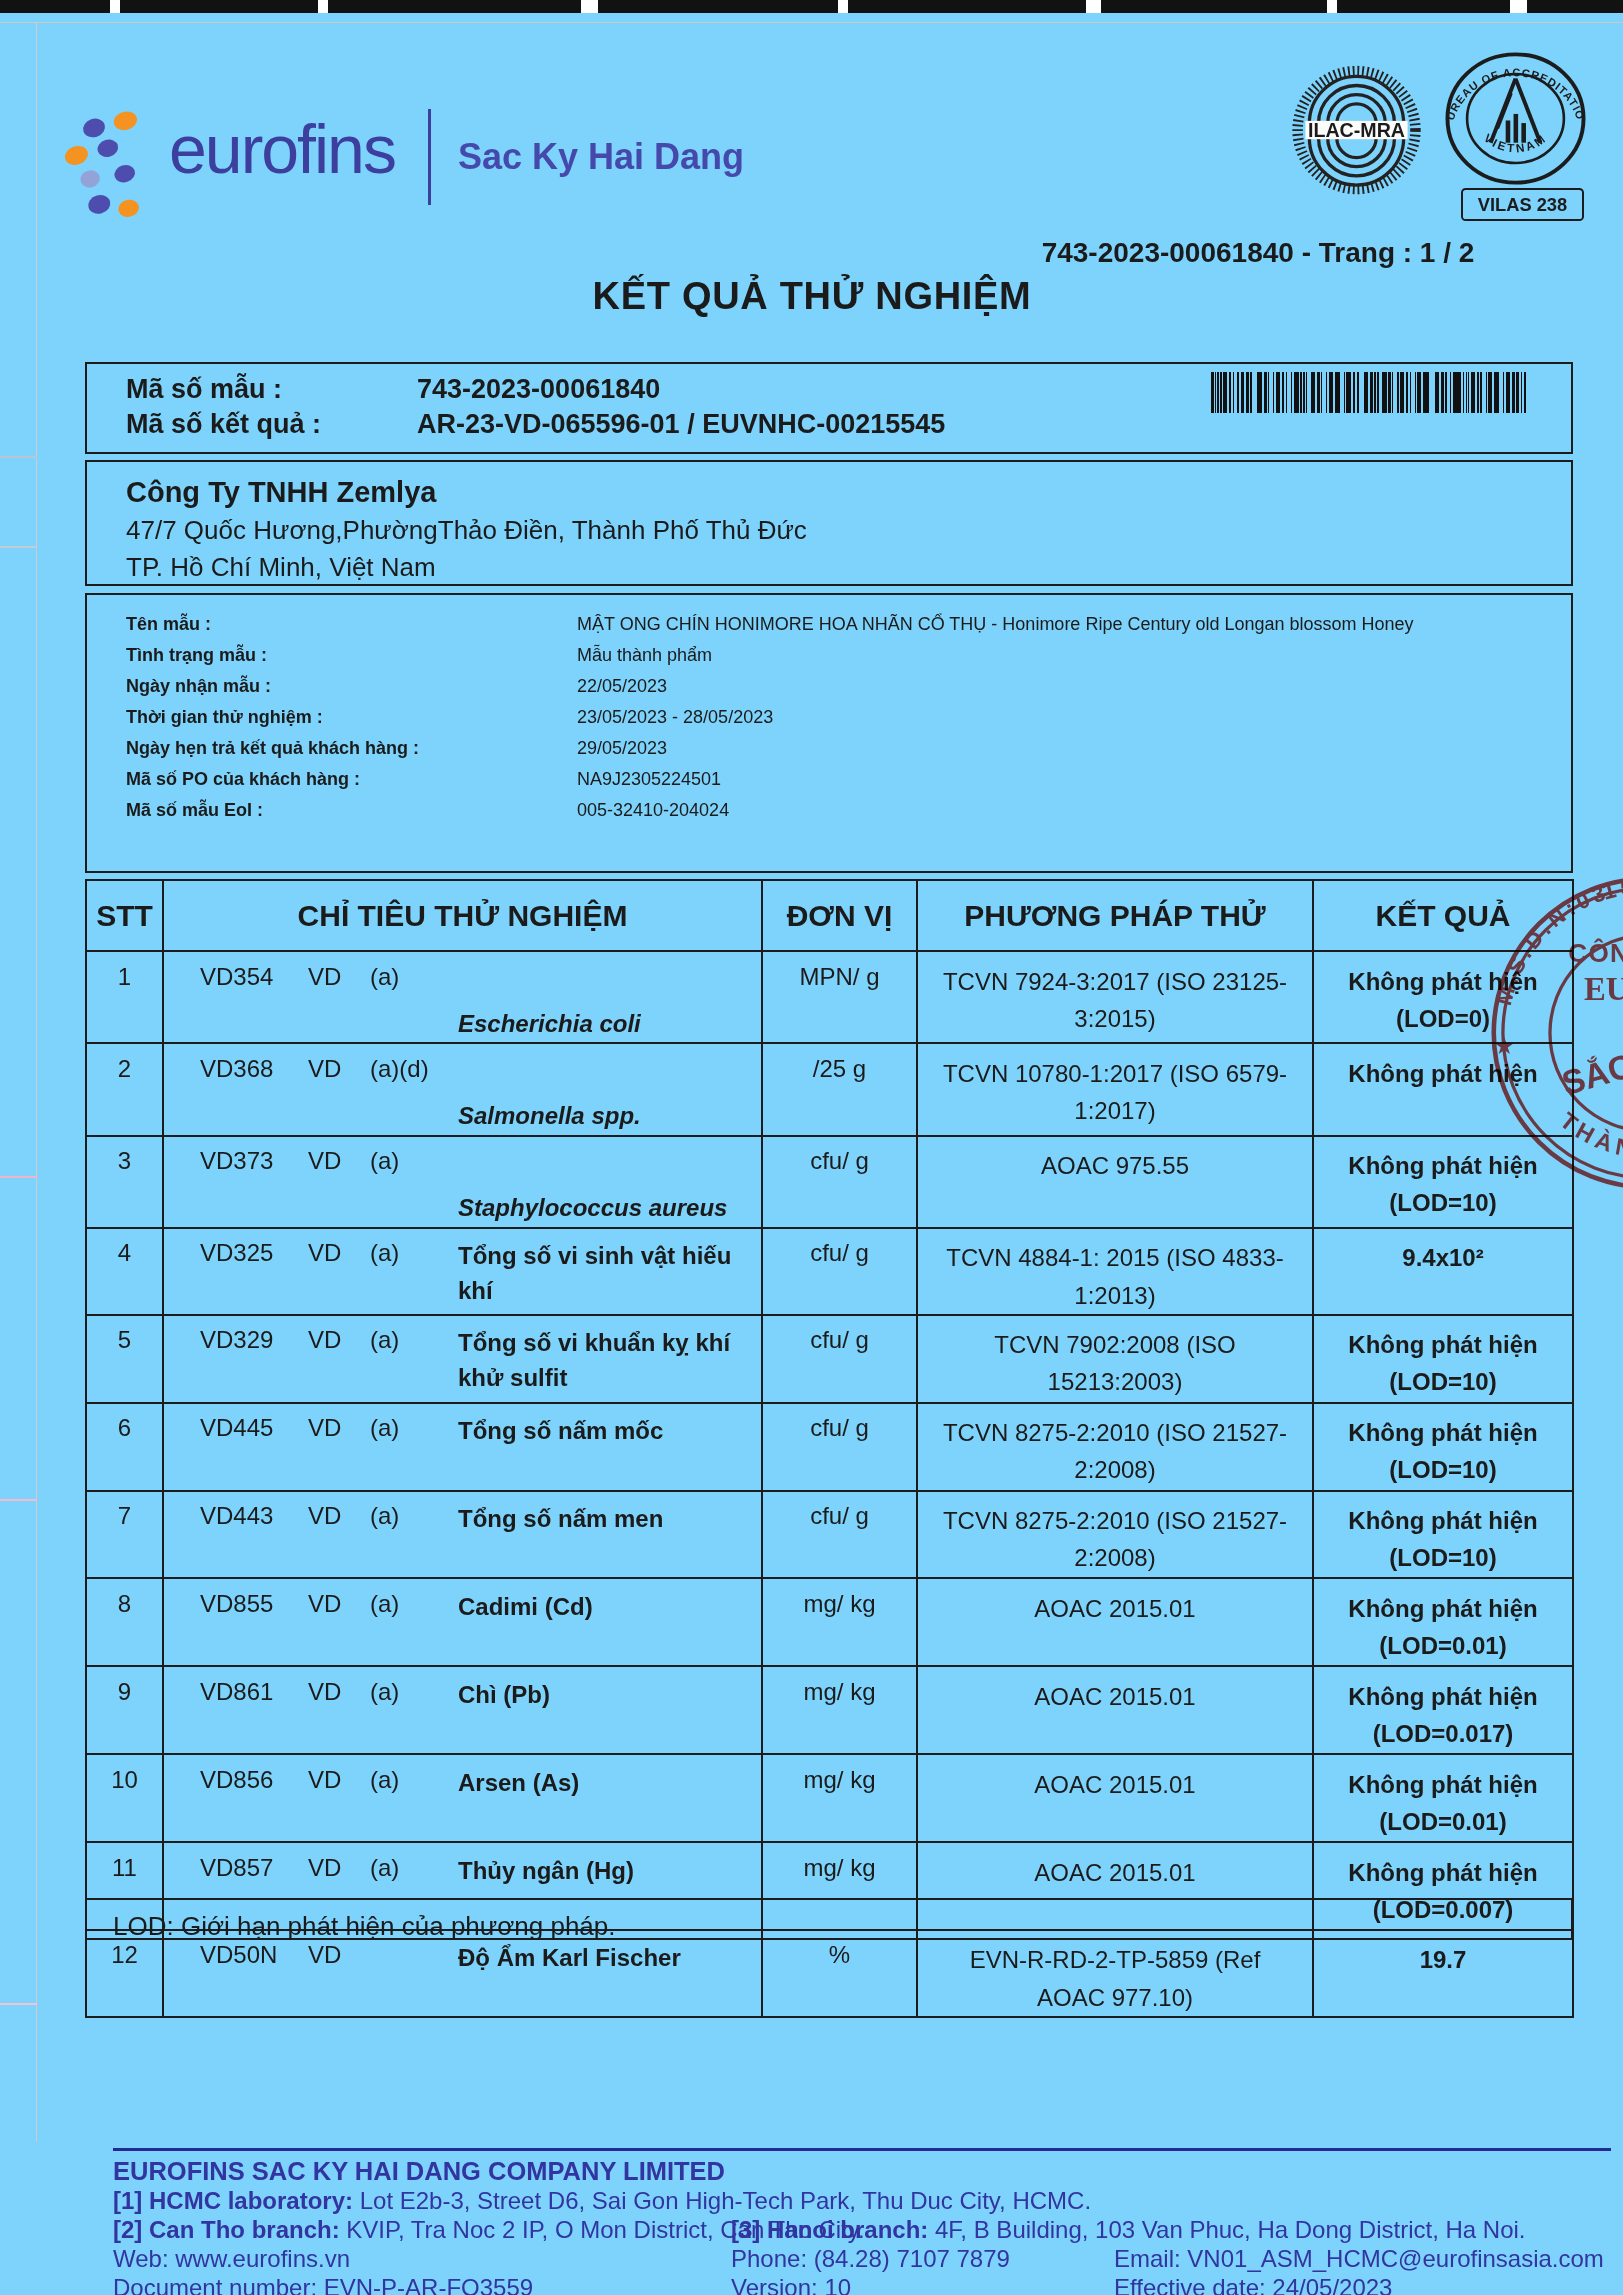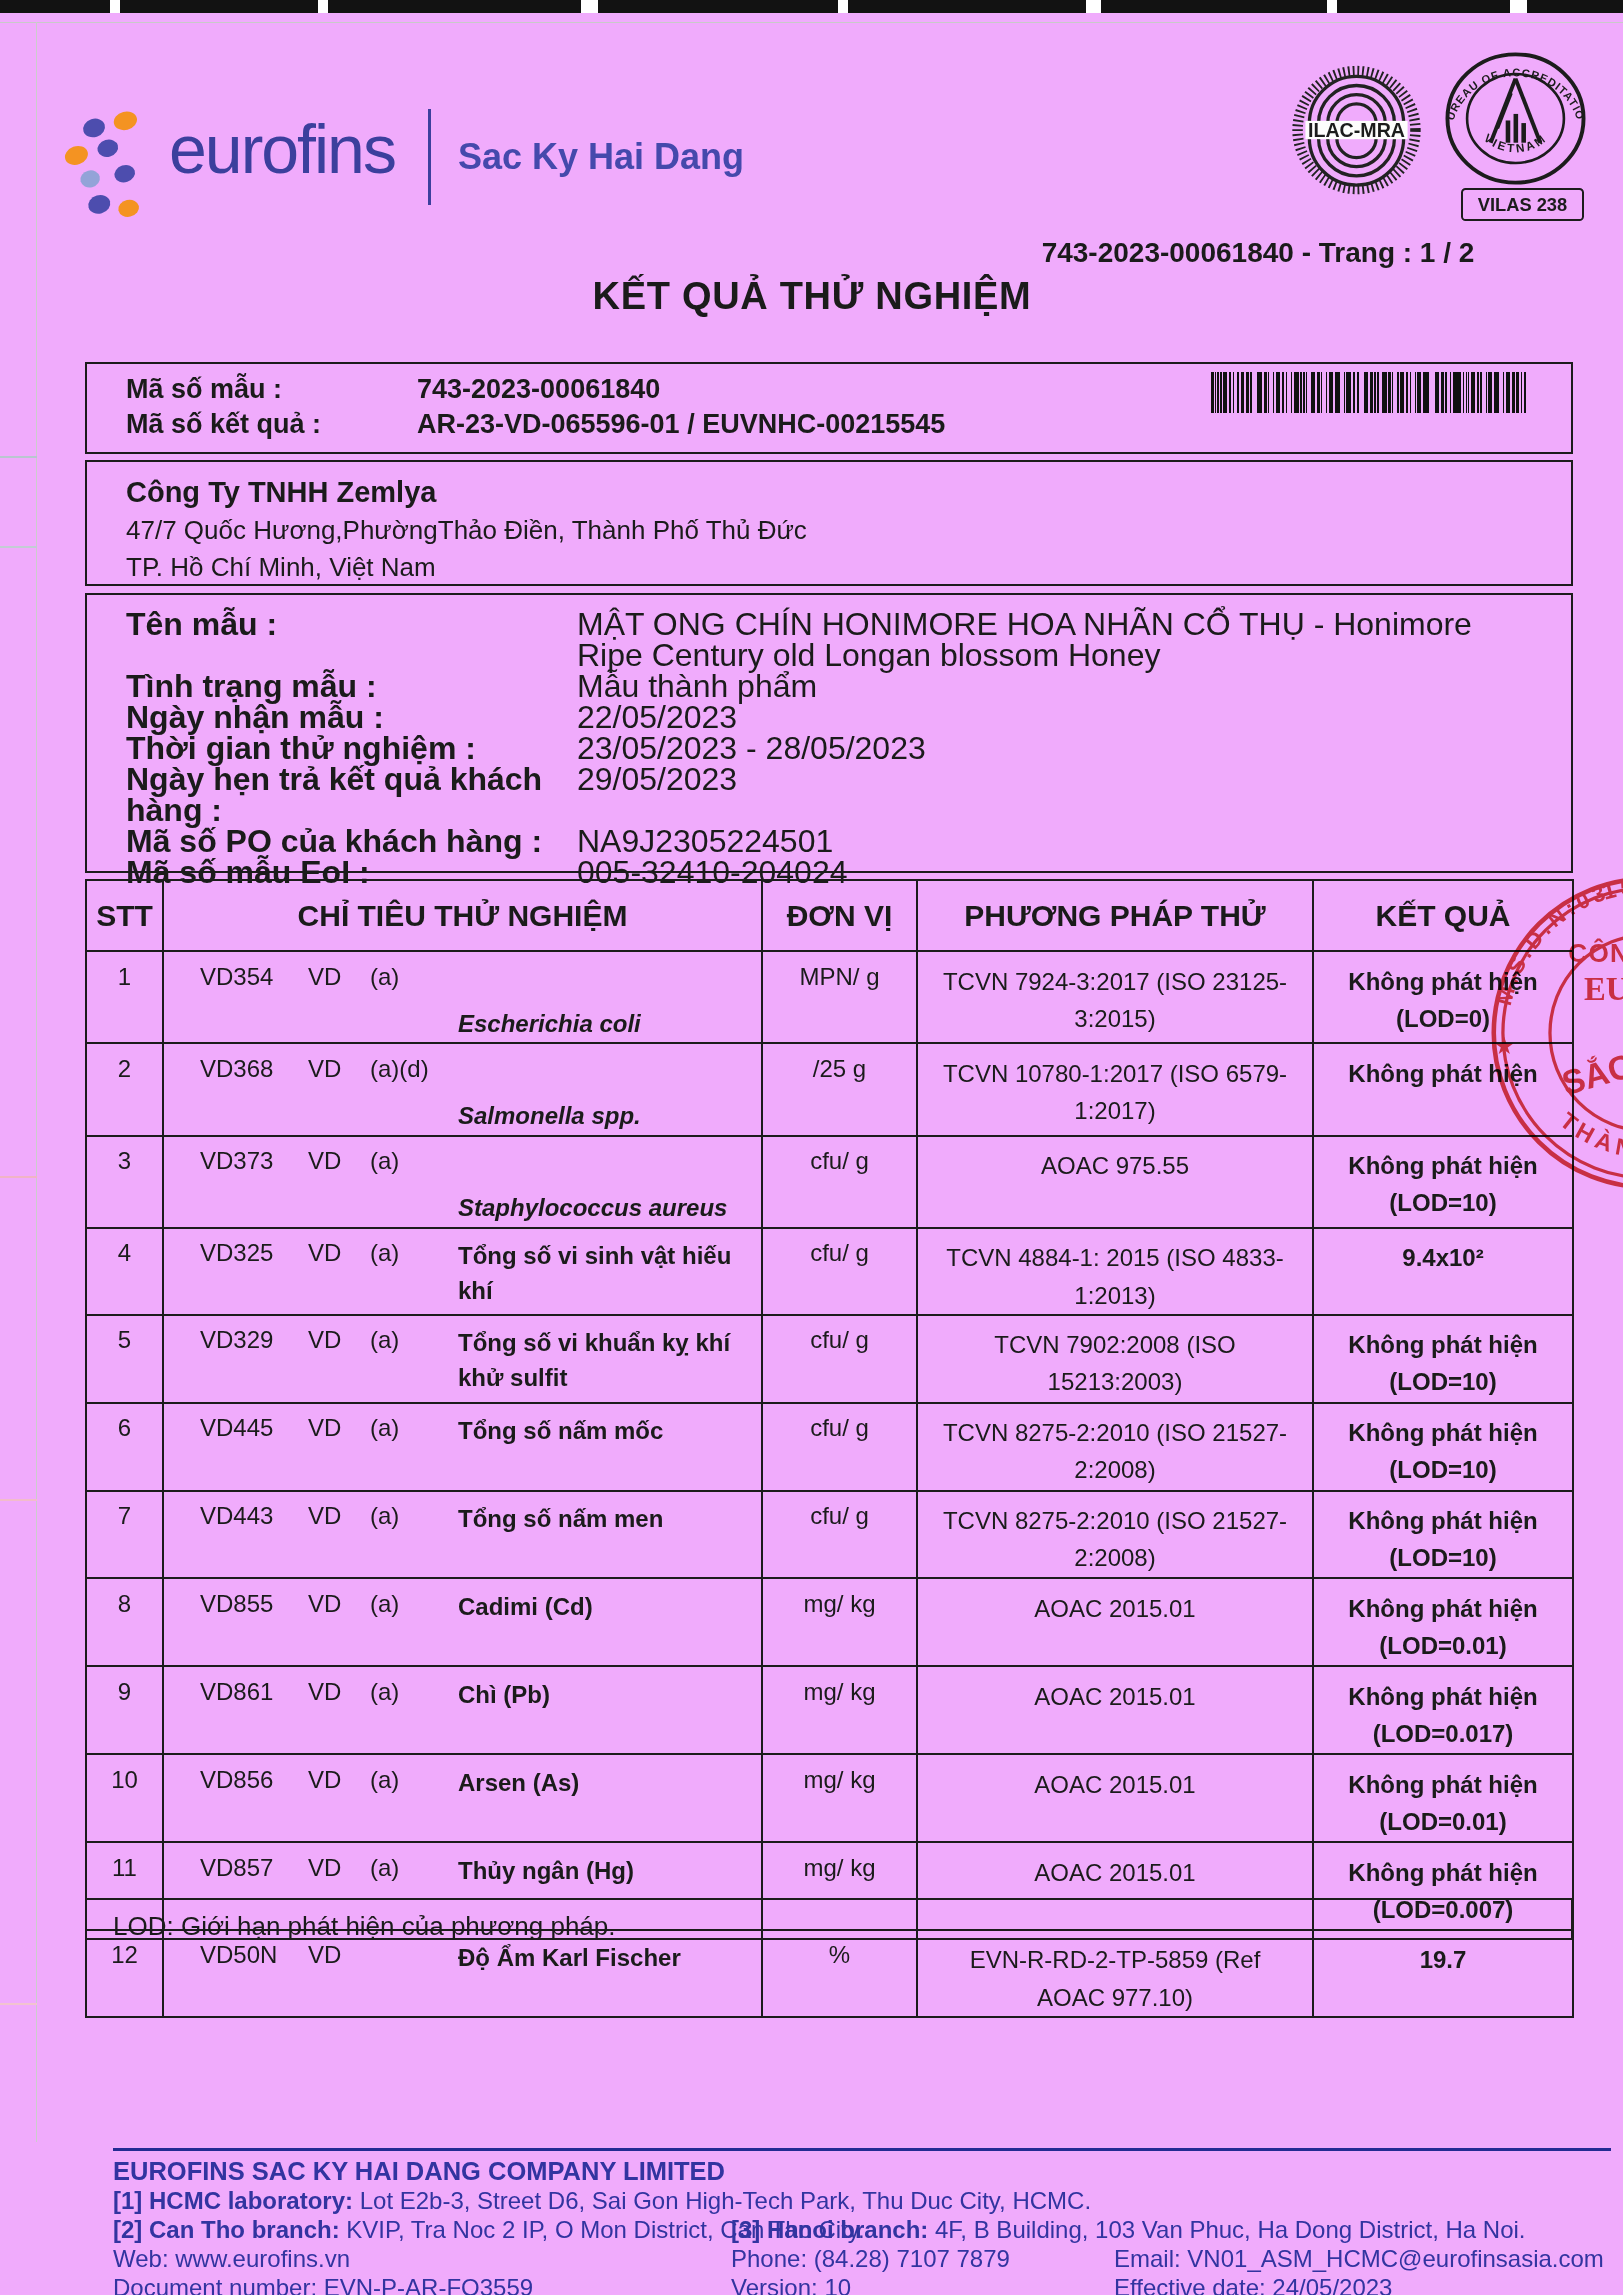--- a/index.html
+++ b/index.html
@@ -1,16 +1,16 @@
 <!DOCTYPE html>
 <html style="font-size:10.5px"><head>
 <meta charset="utf-8">
 <style>
   html,body{margin:0;padding:0;background:#e8e8e8;}
-  .page{position:relative;width:1624px;height:2295px;background:#f0abfc;overflow:hidden;
+  .page{position:relative;width:1624px;height:2295px;background:#7dd3fc;overflow:hidden;
         font-family:"Liberation Sans","DejaVu Sans",sans-serif;color:#1b1b1b;}
   
   .scan-top{position:absolute;left:0;top:0;width:1624px;height:13px;
     background:linear-gradient(90deg,#121212 0 6.8%,#fff 6.8% 7.4%,#121212 7.4% 19.6%,#fff 19.6% 20.2%,
      #121212 20.2% 35.8%,#fff 35.8% 36.8%,#121212 36.8% 51.6%,#fff 51.6% 52.2%,#121212 52.2% 66.9%,
      #fff 66.9% 67.8%,#121212 67.8% 81.7%,#fff 81.7% 82.3%,#121212 82.3% 93%,#fff 93% 94%,#121212 94% 100%);}
   .frame-h{position:absolute;left:0;top:21.6px;width:1624px;height:1.3px;background:#c9c9c9;}
   .frame-v{position:absolute;left:36px;top:21.6px;width:1.3px;height:2120px;background:#cccccc;}
   .art{position:absolute;height:2px;}
   
@@ -29,21 +29,21 @@
   .ids-row{display:flex;padding-left:39px;line-height:35px;font-size:27px;font-weight:700;}
   .ids-row .lbl{flex:0 0 291px;}
   .barcode{position:absolute;left:1124px;top:7.9px;width:315px;height:41px;
     background:
      repeating-linear-gradient(90deg,#111 0 2.6px,transparent 2.6px 3.9px,#111 3.9px 5.2px,transparent 5.2px 9.2px,#111 9.2px 9.8px,transparent 9.8px 11.8px,#111 11.8px 15.7px,transparent 15.7px 17.7px),
      repeating-linear-gradient(90deg,transparent 0 5.9px,#111 5.9px 7.9px,transparent 7.9px 10.5px,#111 10.5px 11px,transparent 11px 15px,#111 15px 16.4px,transparent 16.4px 20px);}
   .box-customer{top:460px;height:126px;padding:10.5px 0 0 39px;}
   .cust-name{font-size:29px;font-weight:700;line-height:39px;}
   .cust-addr{font-size:26px;line-height:37px;}
   .box-info{top:593px;height:280px;padding-top:14.4px;}
-  .info-row{display:flex;padding-left:39px;font-size:32px;line-height:31px;justify-content:space-between;}
+  .info-row{display:flex;padding-left:39px;font-size:18px;line-height:31px;justify-content:space-between;}
   .info-label{flex:0 0 451px;font-weight:700;}
   .info-value{flex:1;padding-right:33px;}
   
   table.results{position:absolute;left:85px;top:879px;width:1488px;border-collapse:collapse;table-layout:fixed;}
   table.results th,table.results td{border:2px solid #1c1c1c;box-sizing:border-box;}
   table.results th{height:71px;font-size:30px;font-weight:700;text-align:center;vertical-align:middle;padding:0;}
   table.results td{height:78px;vertical-align:top;padding-top:10.5px;font-size:24px;}
   td.td-stt{text-align:center;font-size:25.5px;}
   td.td-name{padding-left:36px;padding-right:13px;}
   .nmrow{display:flex;}

